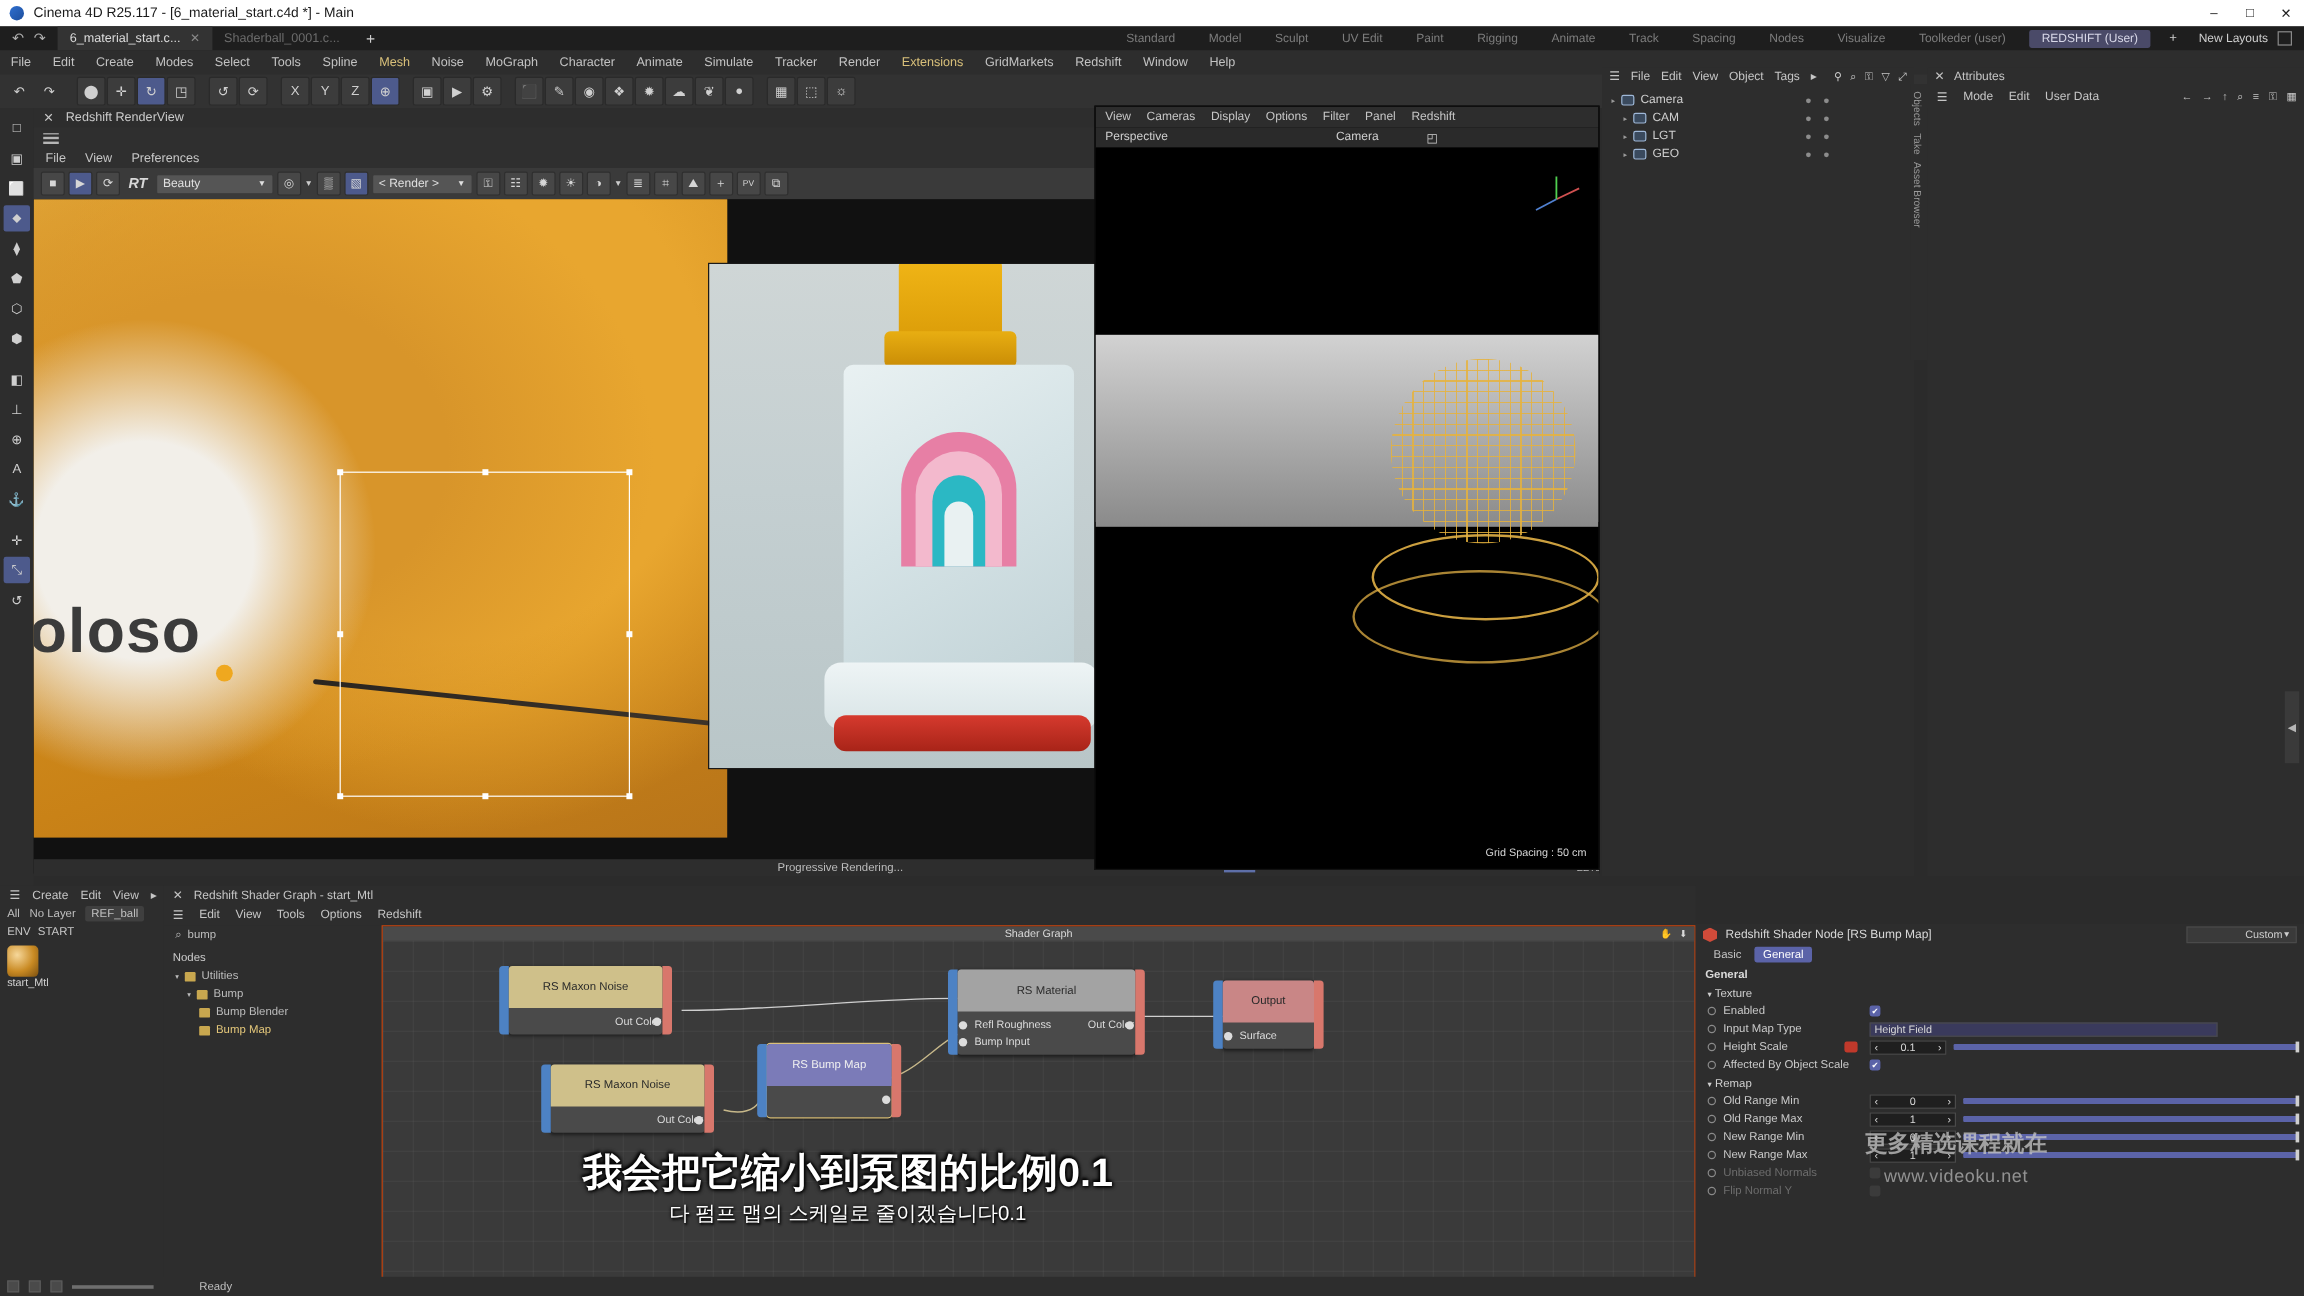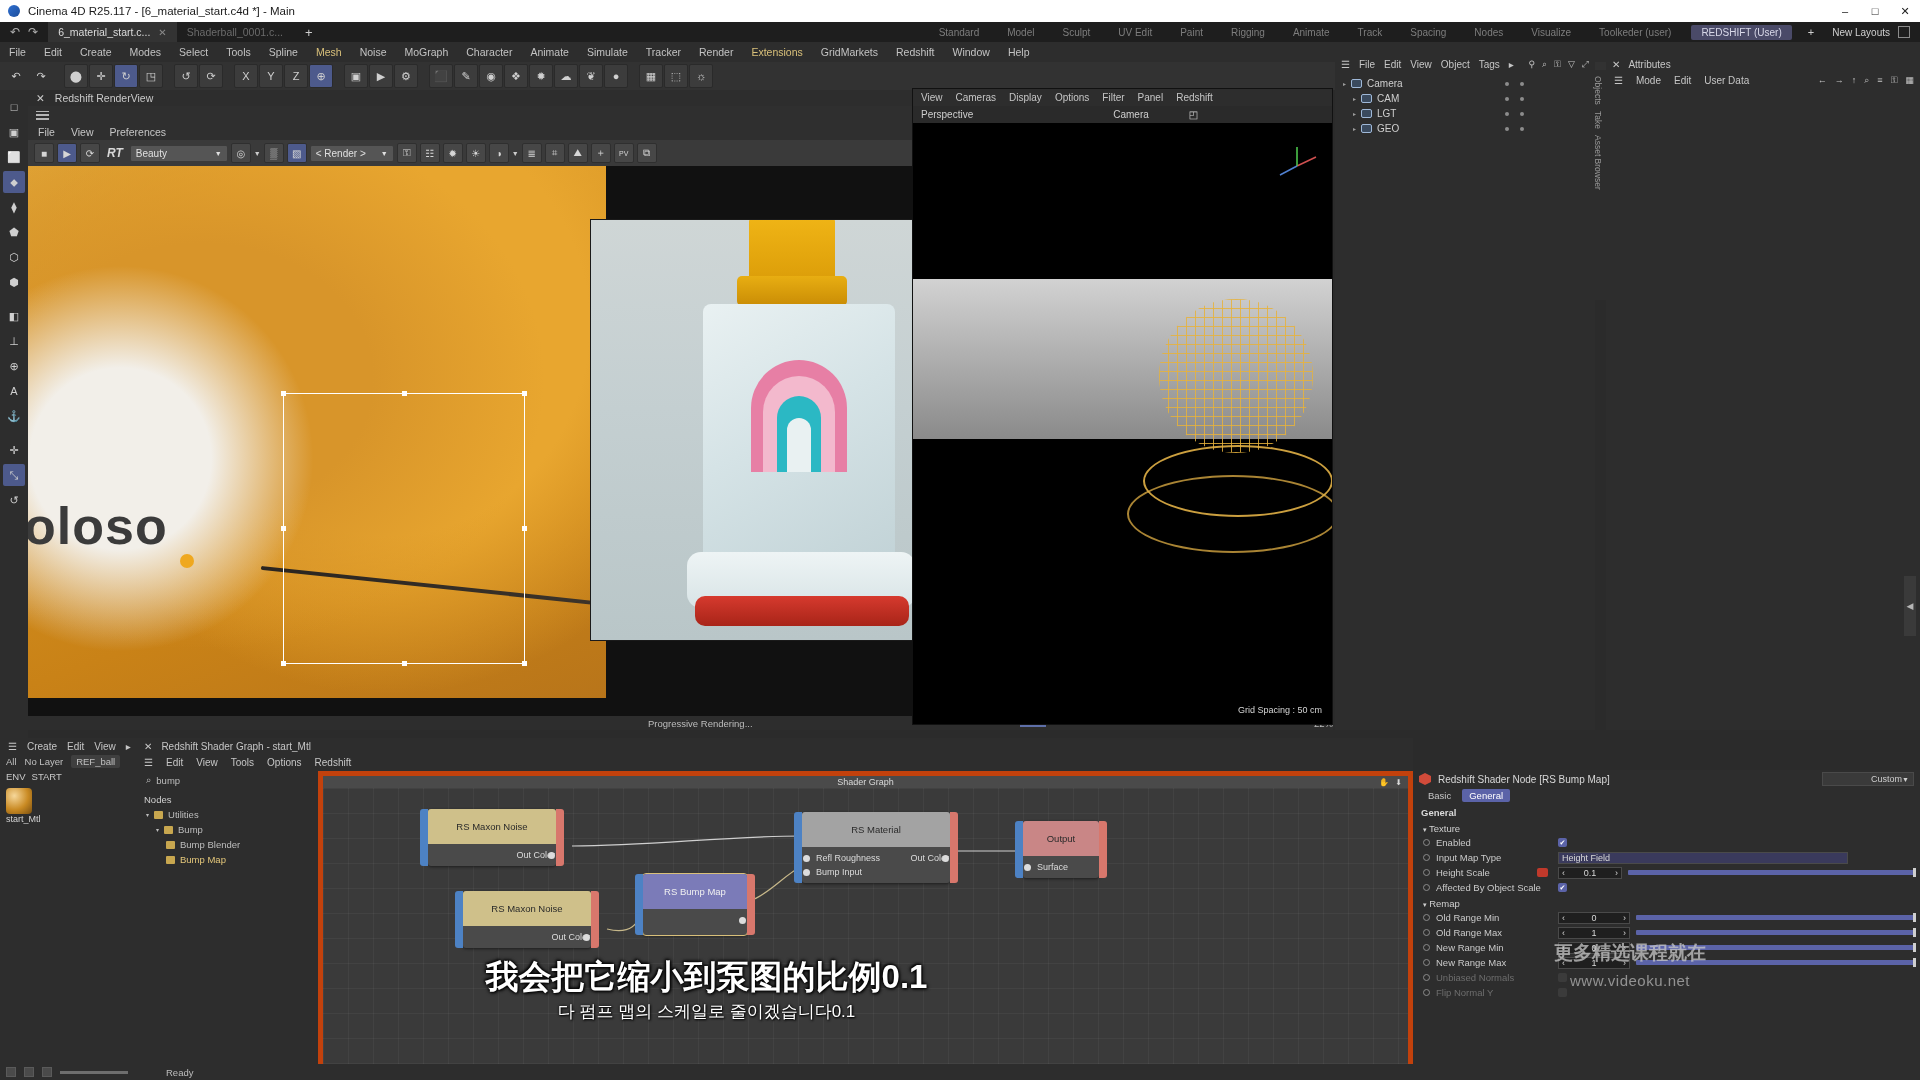--- a/index.html
+++ b/index.html
@@ -219,21 +219,21 @@
   .ne-m { height:17px; display:flex; align-items:center; gap:13px; padding-left:8px;
     font-size:10px; color:#c6c6c6; }
   .ne-body { display:flex; height:300px; }
   .ne-left { width:182px; background:#2d2d2d; }
   .ne-left .h { font-size:9.5px; color:#d0d0d0; padding:4px 0 2px 8px; }
   .ne-left .n { font-size:9.5px; color:#bdbdbd; padding:2px 0 2px 10px;
     display:flex; align-items:center; gap:5px;}
   .ne-left .n .fo { width:9px;height:8px;background:#c8a74f;border-radius:1px;}
   .ne-left .n.i1 { padding-left:20px;} .ne-left .n.i2 { padding-left:30px;}
   .ne-canvas { position:relative; flex:1; background:#3a3a3a;
-    border:5px solid #c2410c; overflow:hidden; }
+    border:1px solid #c2410c; overflow:hidden; }
   .ne-gridbar { height:12px; background:#4a4a4a; display:flex; align-items:center;
     justify-content:center; font-size:9px; color:#dadada; position:relative;}
   .ne-gridbar .r { position:absolute; right:6px; display:flex; gap:6px; font-size:8px;}
   .ne-grid { position:absolute; left:0; top:12px; right:0; bottom:0;
     background-image:
       linear-gradient(to right, rgba(255,255,255,.045) 1px, transparent 1px),
       linear-gradient(to bottom, rgba(255,255,255,.045) 1px, transparent 1px);
     background-size:25px 25px; }
 
   .node { position:absolute; background:#4a4a4a; border-radius:3px;

